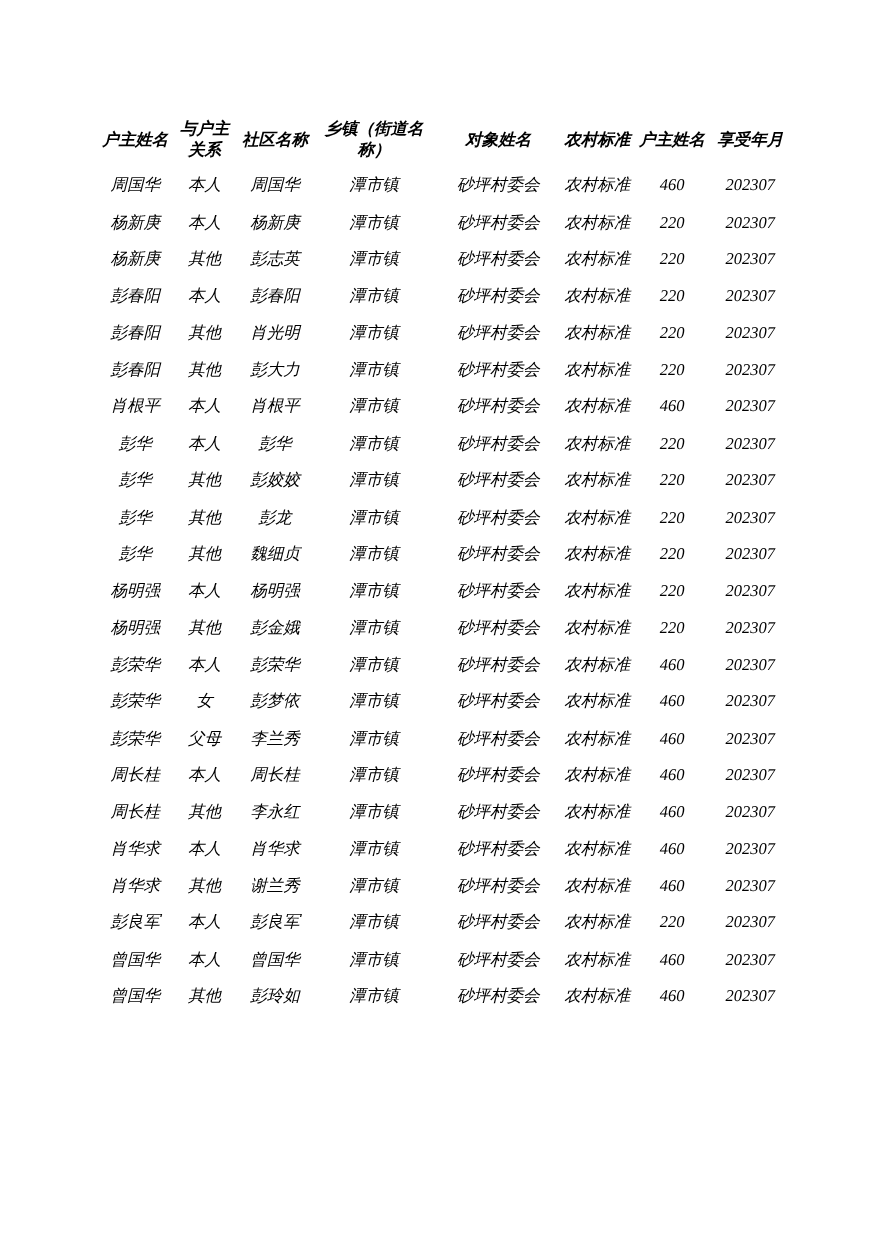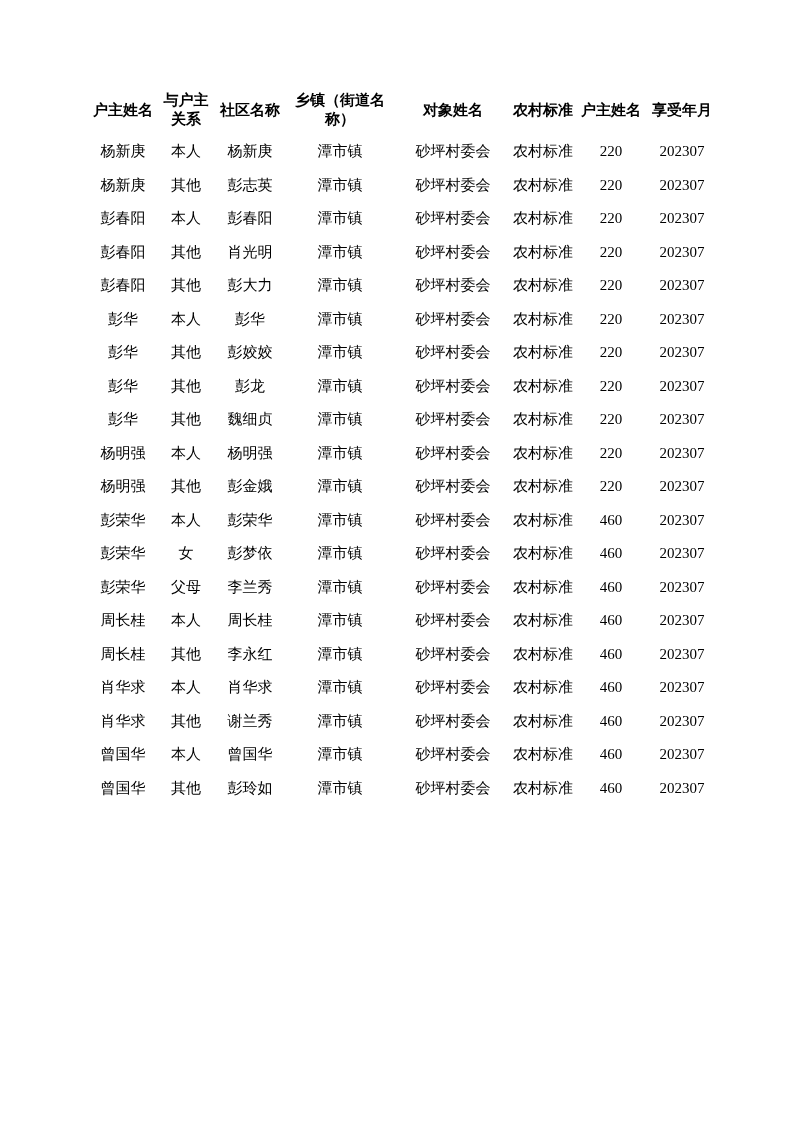--- a/index.html
+++ b/index.html
@@ -13,24 +13,25 @@
   .page {
     position: relative;
     width: 793px;
     height: 1122px;
     background: #ffffff;
     overflow: hidden;
   }
   table.data-table {
     position: absolute;
     left: 88px;
-    top: 85px;
+    top: 103px;
     width: 628px;
     border-collapse: collapse;
     table-layout: fixed;
+    font-style: italic;
   }
   th, td {
     padding: 0;
     margin: 0;
     text-align: center;
     vertical-align: middle;
     color: #000000;
     border: none;
   }
   th {
@@ -80,20 +81,30 @@
         <th>社区名称</th>
         <th>乡镇（街道名
 称）</th>
         <th>对象姓名</th>
         <th>农村标准</th>
         <th>户主姓名</th>
         <th>享受年月</th>
       </tr>
     </thead>
     <tbody>
+  <tr>
+    <td>周国华</td>
+    <td>本人</td>
+    <td>周国华</td>
+    <td>潭市镇</td>
+    <td>砂坪村委会</td>
+    <td>农村标准</td>
+    <td>460</td>
+    <td>202307</td>
+  </tr>
 
   <tr>
     <td>杨新庚</td>
     <td>本人</td>
     <td>杨新庚</td>
     <td>潭市镇</td>
     <td>砂坪村委会</td>
     <td>农村标准</td>
     <td>220</td>
     <td>202307</td>
@@ -137,20 +148,30 @@
     <td>其他</td>
     <td>彭大力</td>
     <td>潭市镇</td>
     <td>砂坪村委会</td>
     <td>农村标准</td>
     <td>220</td>
     <td>202307</td>
   </tr>
 
 
+  <tr>
+    <td>肖根平</td>
+    <td>本人</td>
+    <td>肖根平</td>
+    <td>潭市镇</td>
+    <td>砂坪村委会</td>
+    <td>农村标准</td>
+    <td>460</td>
+    <td>202307</td>
+  </tr>
 
   <tr>
     <td>彭华</td>
     <td>本人</td>
     <td>彭华</td>
     <td>潭市镇</td>
     <td>砂坪村委会</td>
     <td>农村标准</td>
     <td>220</td>
     <td>202307</td>
@@ -283,20 +304,30 @@
     <td>肖华求</td>
     <td>其他</td>
     <td>谢兰秀</td>
     <td>潭市镇</td>
     <td>砂坪村委会</td>
     <td>农村标准</td>
     <td>460</td>
     <td>202307</td>
   </tr>
 
+  <tr>
+    <td>彭良军</td>
+    <td>本人</td>
+    <td>彭良军</td>
+    <td>潭市镇</td>
+    <td>砂坪村委会</td>
+    <td>农村标准</td>
+    <td>220</td>
+    <td>202307</td>
+  </tr>
 
   <tr>
     <td>曾国华</td>
     <td>本人</td>
     <td>曾国华</td>
     <td>潭市镇</td>
     <td>砂坪村委会</td>
     <td>农村标准</td>
     <td>460</td>
     <td>202307</td>

